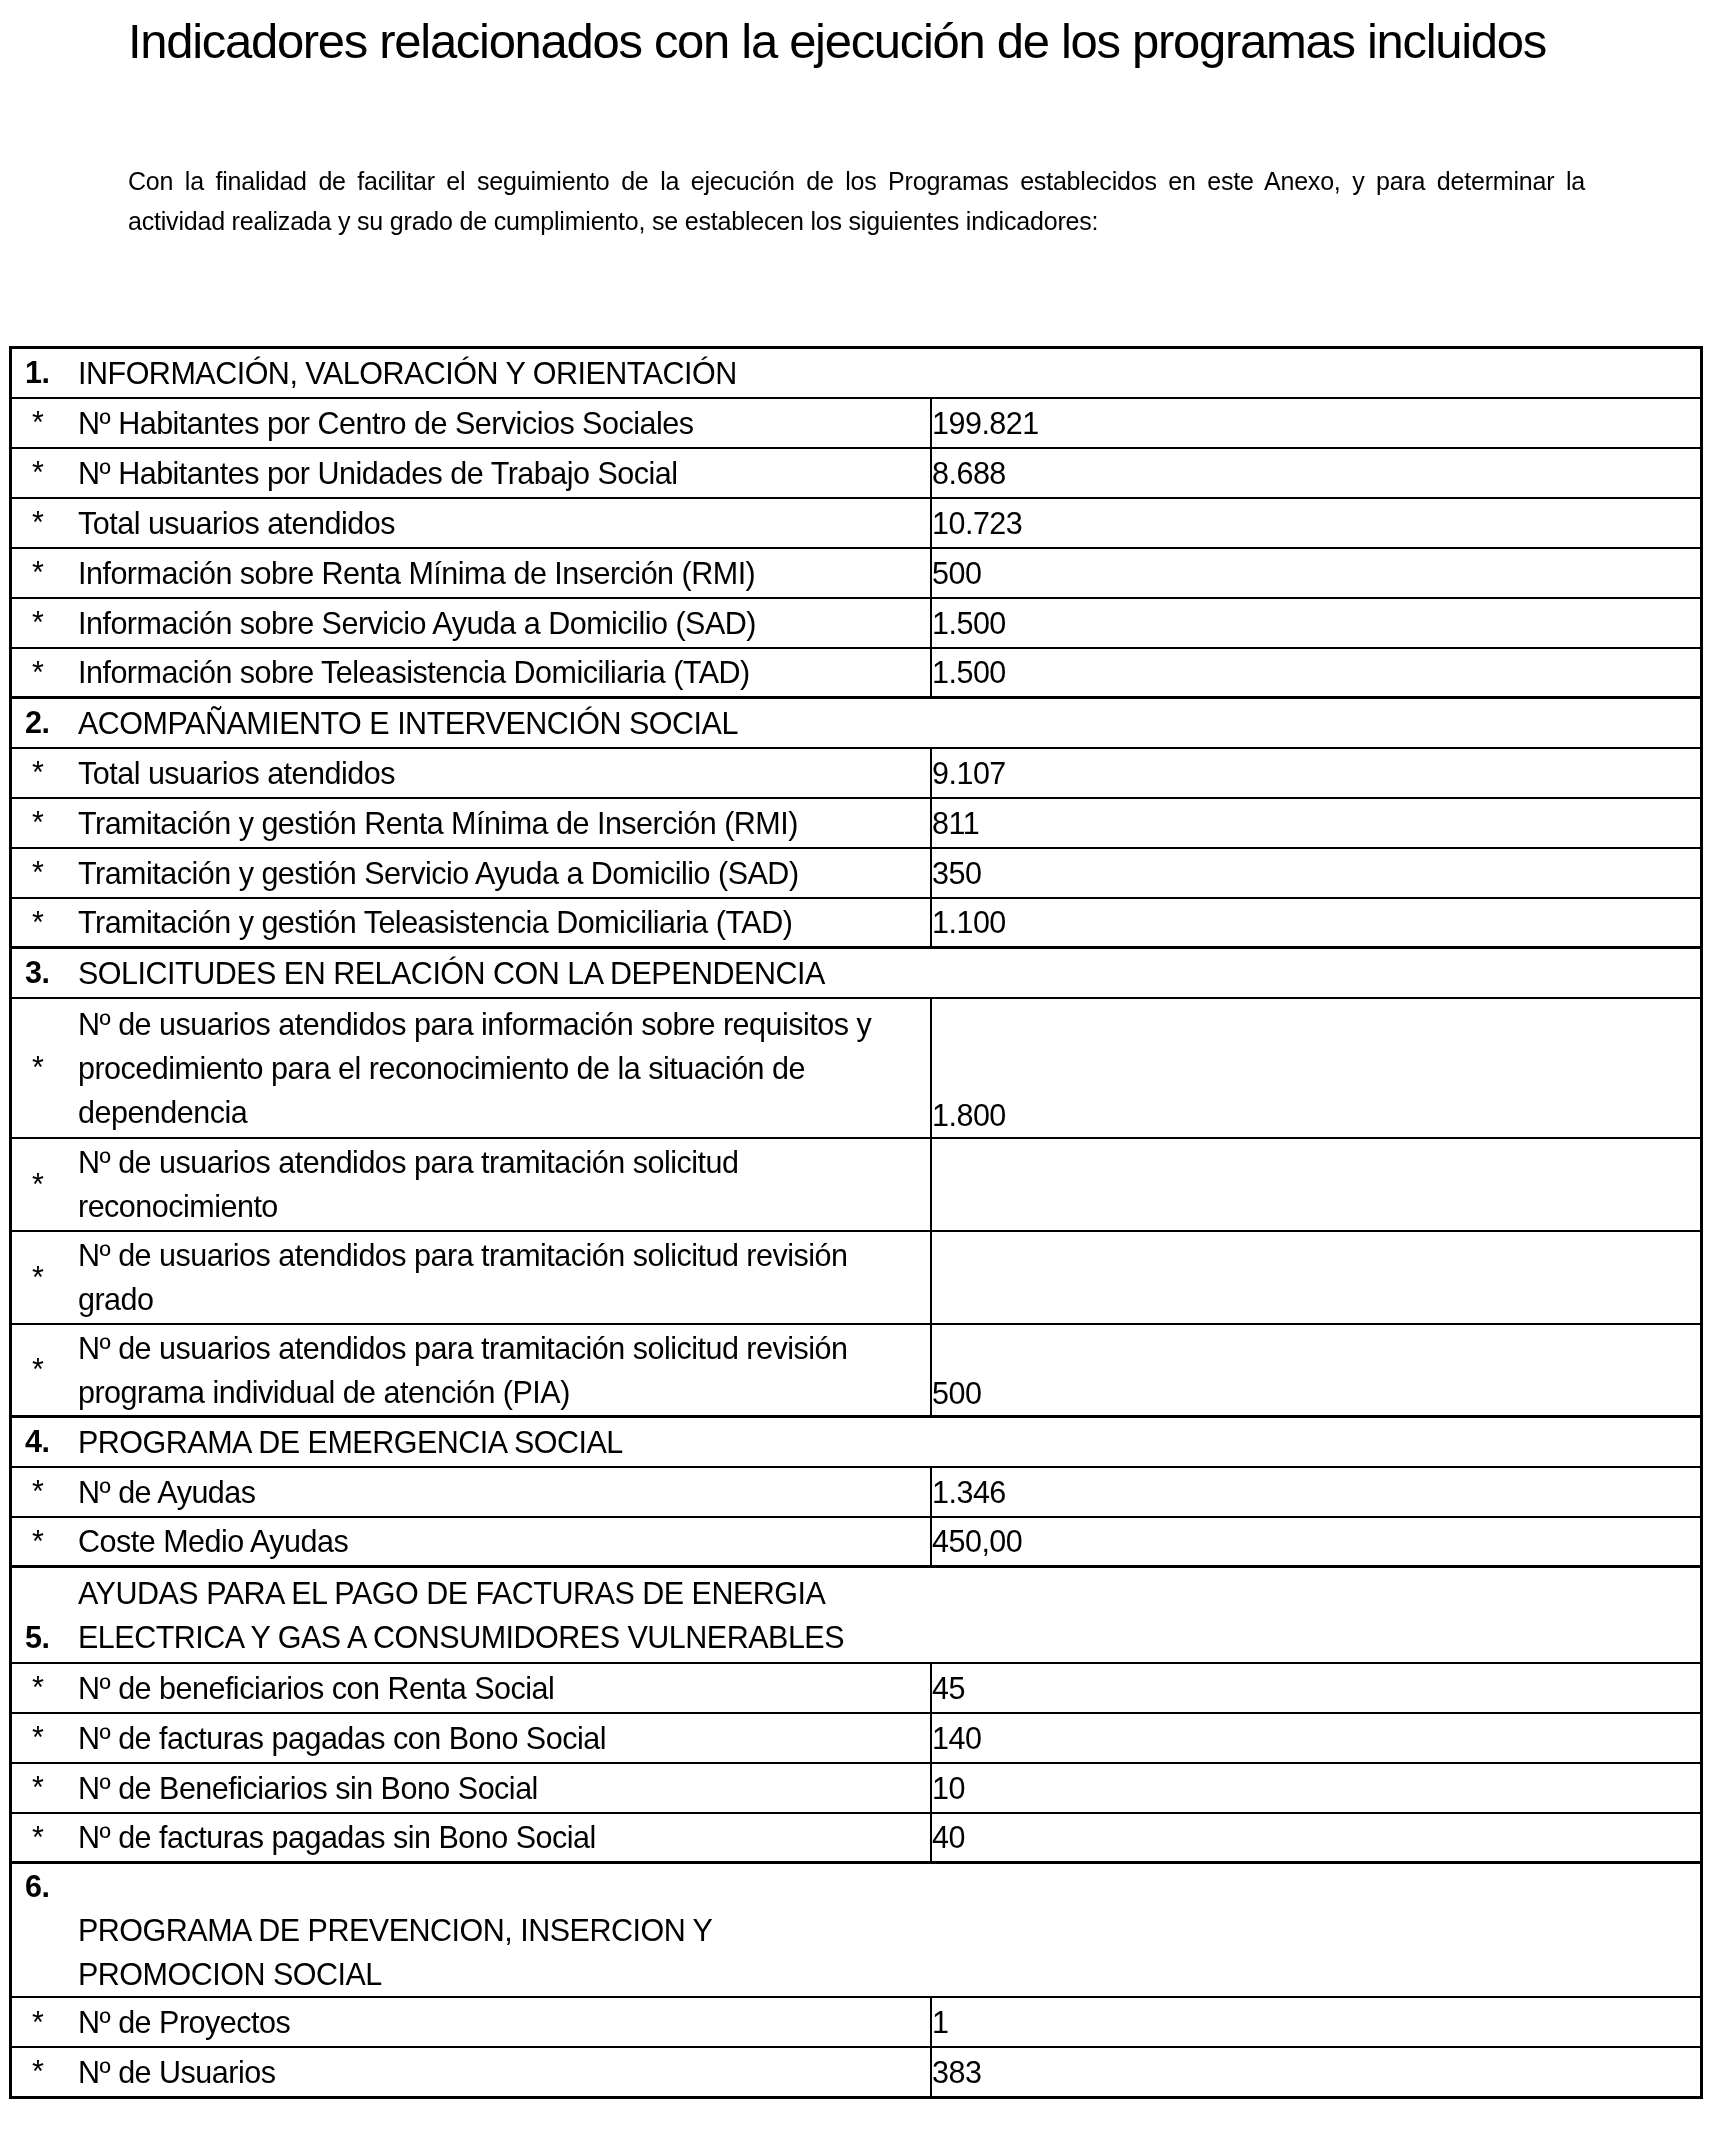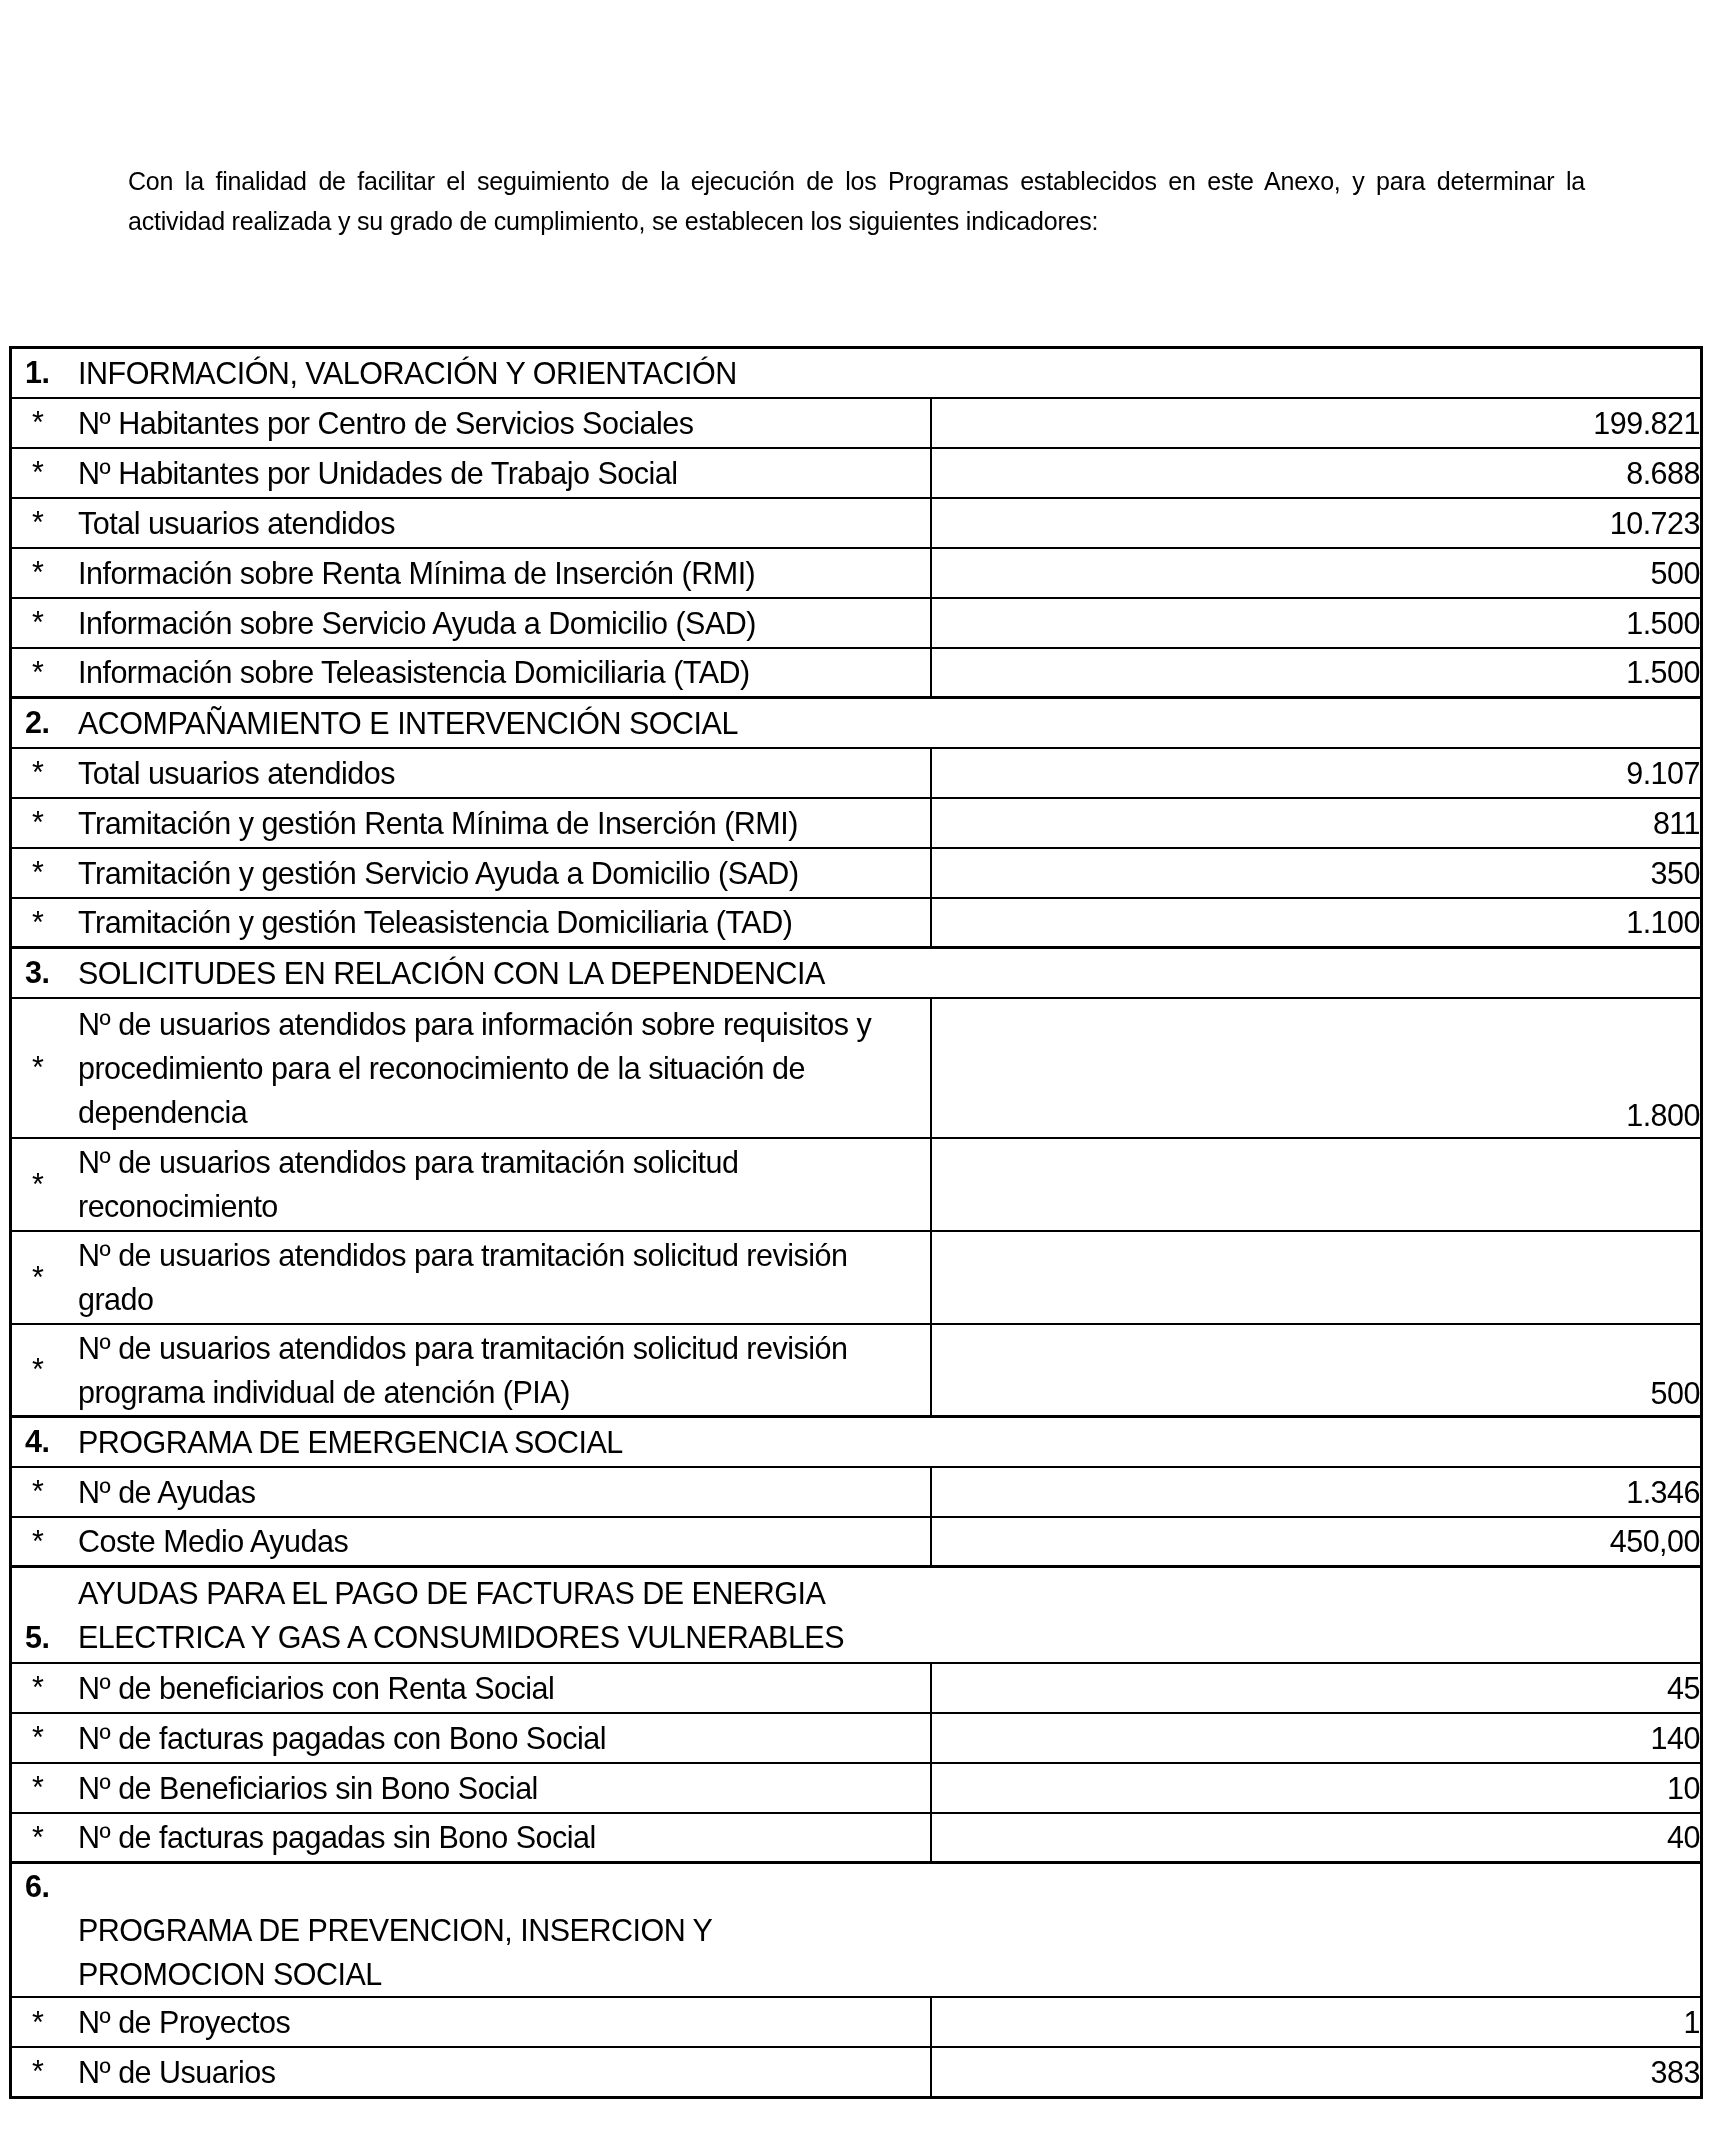--- a/index.html
+++ b/index.html
@@ -26,30 +26,30 @@
   tr.two { height: 93px; }
   tr.three { height: 140px; }
   tr.sechead { height: 50px; }
   tr.sechead2 { height: 96px; }
   .row-inner { display: flex; align-items: center; height: 100%; }
   .mark { width: 66px; flex: 0 0 66px; text-align: left; padding-left: 13px; box-sizing: border-box; }
   .mark.star { padding-left: 20px; }
   .label { flex: 1; line-height: 44px; padding-right: 6.6px; }
   .sec-label { font-weight: normal; }
   .mark.num { font-weight: bold; }
-  .val { text-align: right; padding-right: 10px; vertical-align: bottom !important; line-height: 44px; }
+  .val { padding-right: 10px; vertical-align: bottom !important; line-height: 44px; }
   tr.single .val { vertical-align: middle !important; }
   td.desc { width: 918px; }
   .align-bottom { align-items: flex-end; }
 </style>
 </head>
 <body>
 
 <h1 class="title">
-  <br>
+  <span>Indicadores relacionados con la ejecución de los programas incluidos</span><br>
 </h1>
 
 <p class="intro">Con la finalidad de facilitar el seguimiento de la ejecución de los Programas establecidos en este Anexo, y para determinar la actividad realizada y su grado de cumplimiento, se establecen los siguientes indicadores:</p>
 
 <table class="ind">
   <tbody id="ind-body">
       <tr class="sec sechead">
         <td colspan="2">
           <div class="row-inner">
             <span class="mark num">1.</span>

